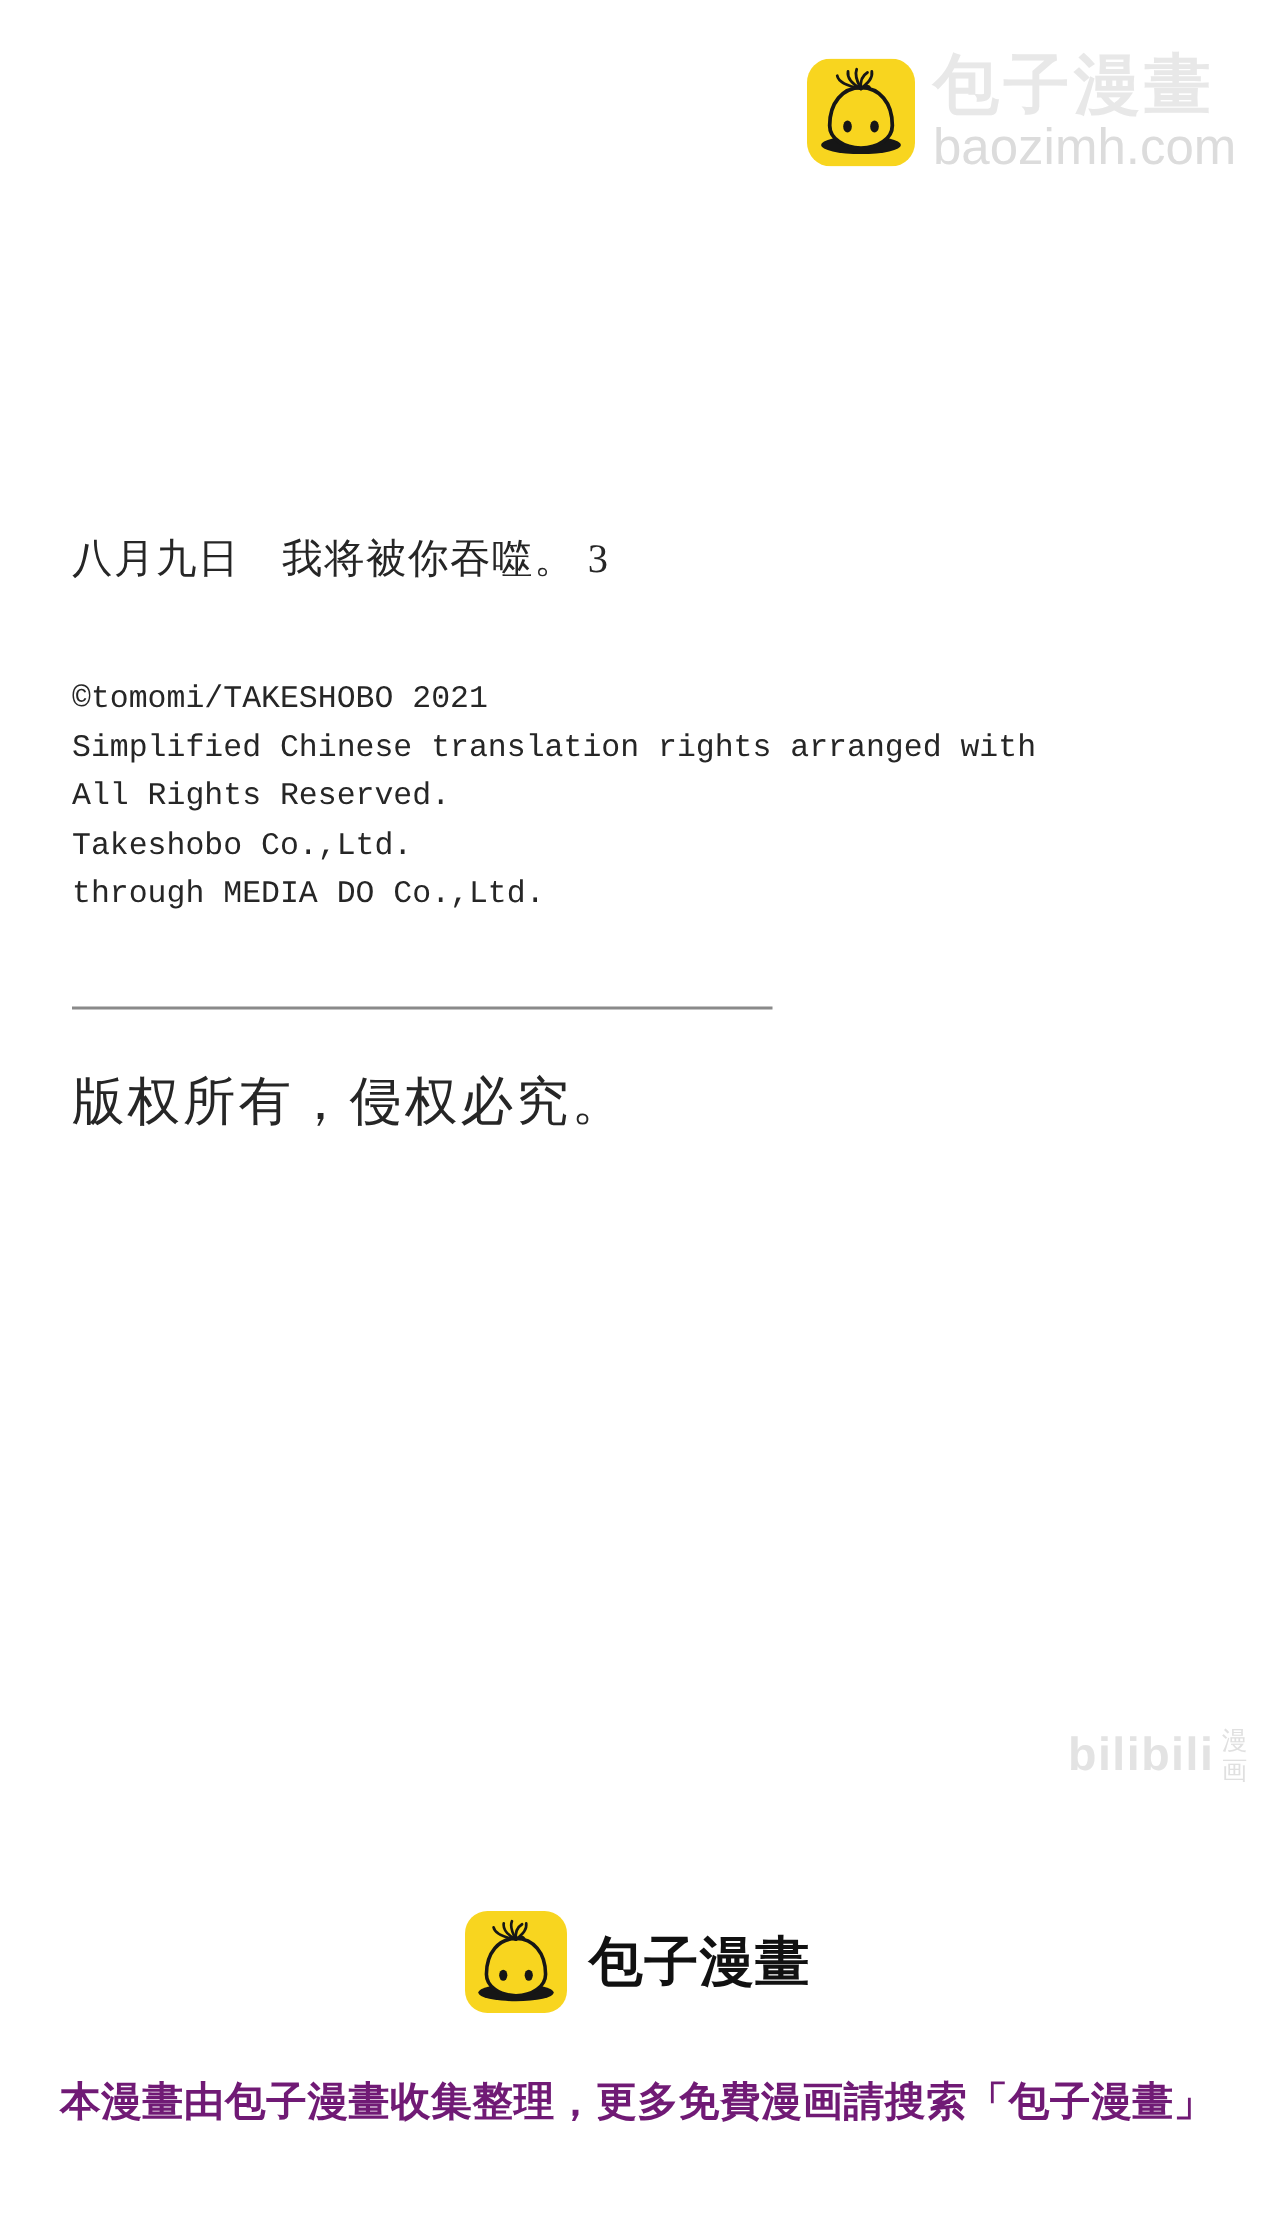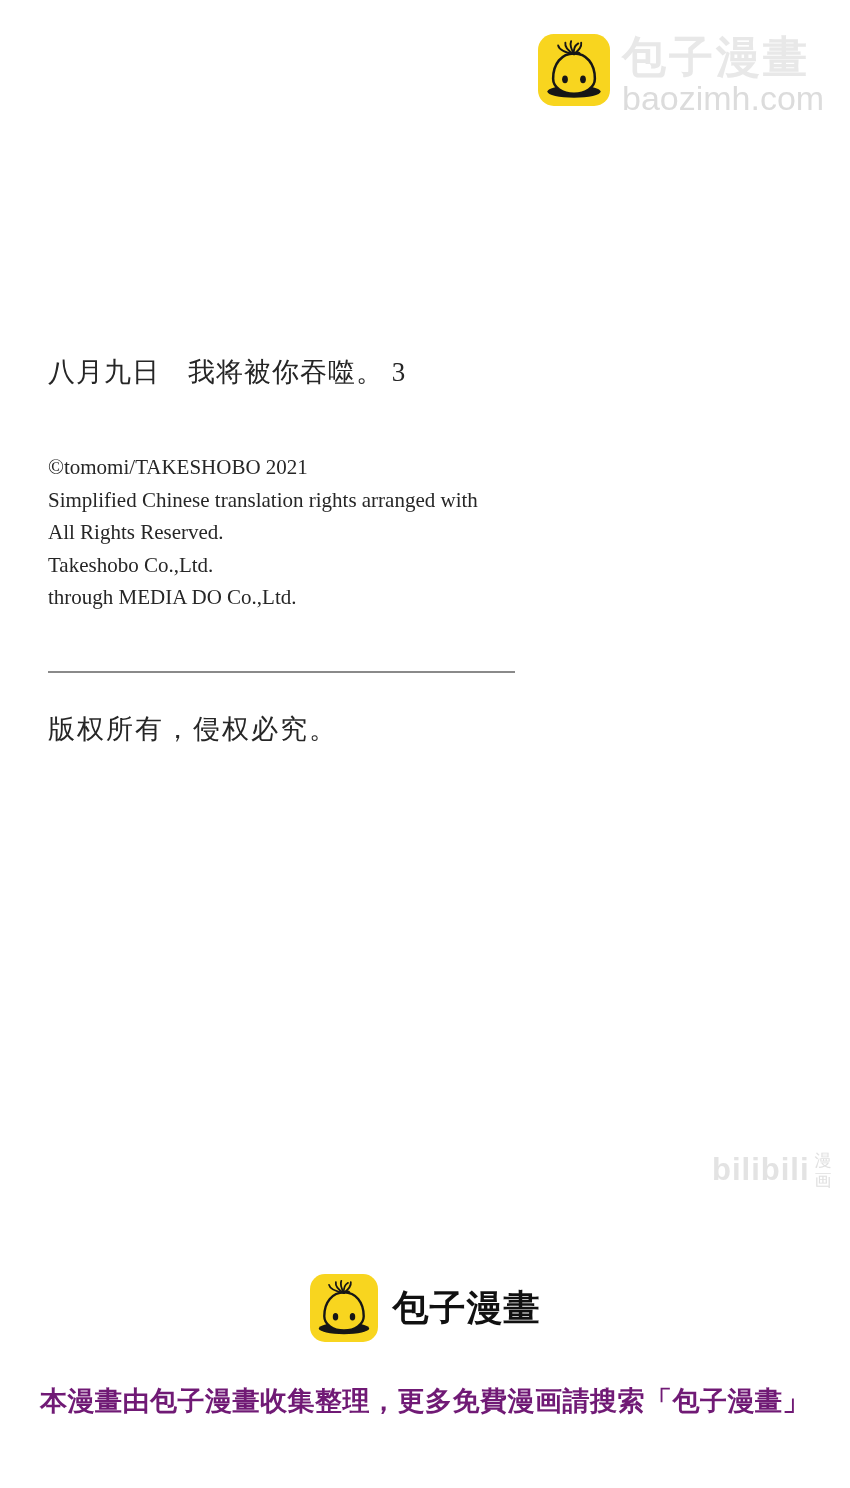--- a/index.html
+++ b/index.html
@@ -13,21 +13,21 @@
   html,body{margin:0;padding:0;background:#ffffff;}
   .page{
     position:relative;
     width:850px;height:1488px;
     background:#ffffff;
     overflow:hidden;
     font-family:"Liberation Sans","DejaVu Sans",sans-serif;
   }
 
   
-  .header-watermark{position:absolute;left:538px;top:34px;display:flex;align-items:flex-start;}
+  .header-watermark{position:absolute;left:538px;top:34px;display:flex;align-items:center;}
   .bao{display:block;}
   .bao-top{width:72px;height:72px;}
   .hw-text{margin-left:12px;}
   .hw-brand{
     font-size:44px;font-weight:700;letter-spacing:3px;
     color:var(--watermark-gray);line-height:46px;white-space:nowrap;
   }
   .hw-domain{
     font-size:34px;font-weight:400;color:var(--domain-gray);
     line-height:36px;white-space:nowrap;
@@ -37,36 +37,36 @@
   .title-block{
     position:absolute;left:48px;top:355px;
     font-family:"Liberation Serif","DejaVu Serif",serif;
     font-size:27px;line-height:35px;color:var(--text-dark);
     letter-spacing:1px;white-space:nowrap;
   }
 
   
   .copyright-block{
     position:absolute;left:48px;top:451px;
-    font-family:Liberation Serif, serif;
+    font-family:Liberation Mono, monospace;
     font-size:21px;line-height:32.5px;color:var(--text-dark);
     white-space:nowrap;
   }
 
   
   .divider{
     position:absolute;left:48px;top:671px;width:467px;height:0;
     border-top:2px solid var(--divider-gray);
   }
 
   
   .notice{
     position:absolute;left:48px;top:711px;
     font-family:"Liberation Serif","DejaVu Serif",serif;
-    font-size:27px;color:var(--text-dark);letter-spacing:2px;white-space:nowrap;
+    font-size:35px;color:var(--text-dark);letter-spacing:2px;white-space:nowrap;
   }
 
   
   .bili-watermark{
     position:absolute;left:712px;top:1148px;
     display:flex;align-items:flex-start;color:var(--watermark-gray);
   }
   .bili-word{
     font-size:31px;font-weight:700;letter-spacing:1px;line-height:44px;
     color:#e3e3e3;white-space:nowrap;

